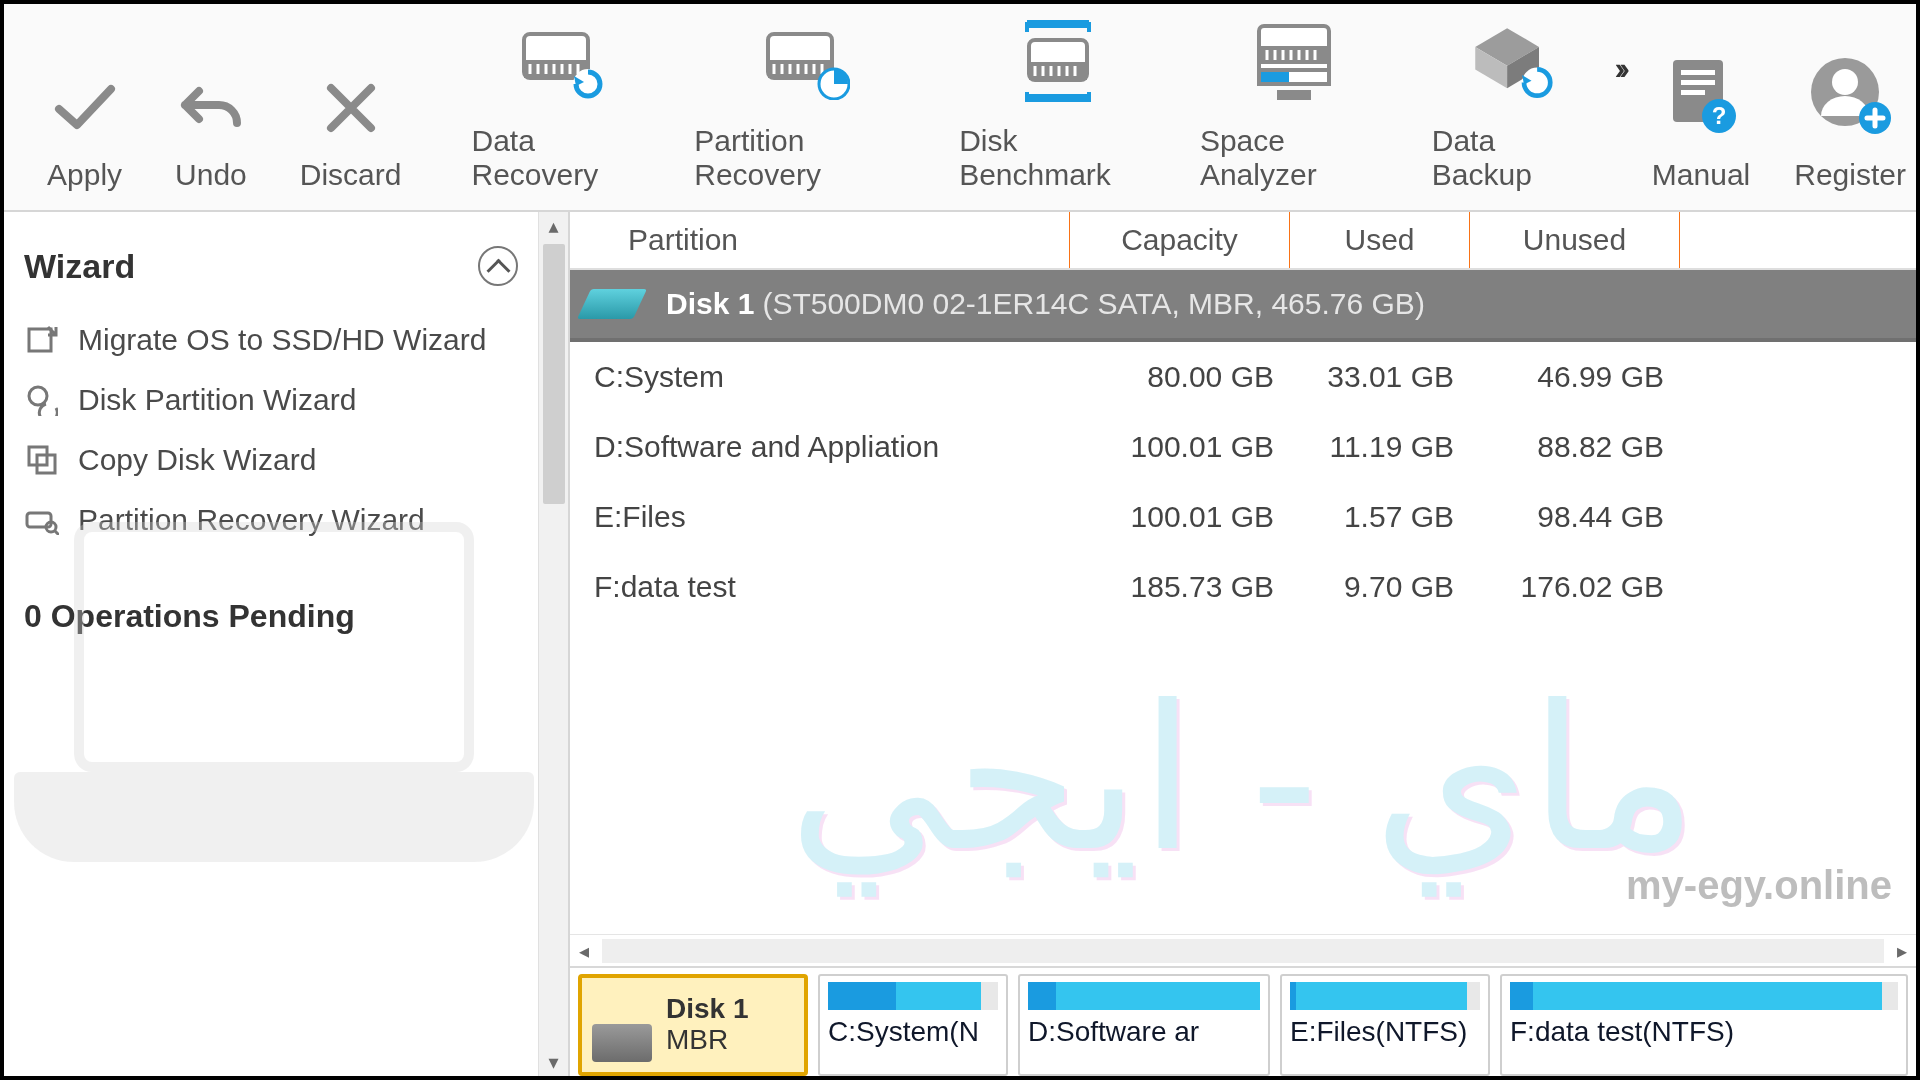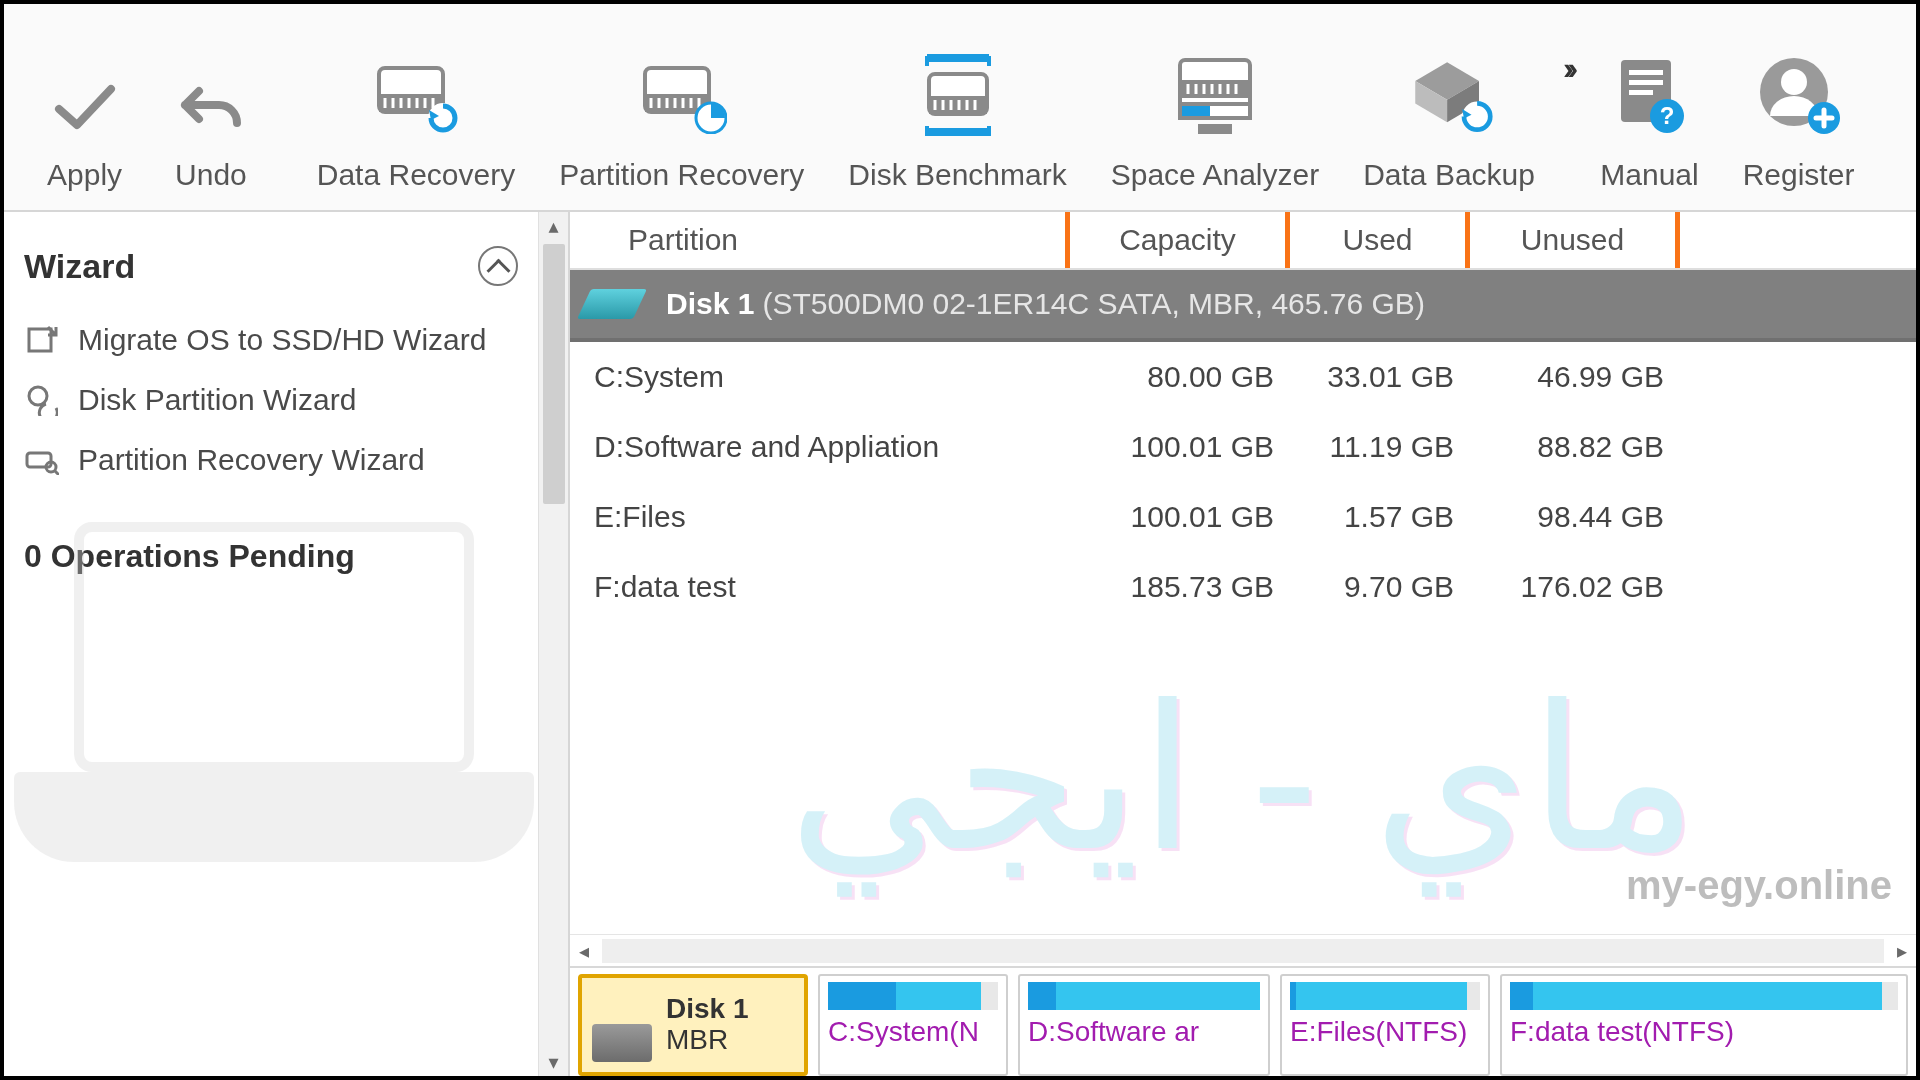--- a/index.html
+++ b/index.html
@@ -45,21 +45,21 @@
   .pending { font-size:32px; font-weight:700; color:#333; margin-top:48px; }
 
   
   .ghost-laptop { position:absolute; left:10px; top:310px; width:520px; height:360px; z-index:-0; opacity:0.35; pointer-events:none; }
   .ghost-laptop .screen { position:absolute; left:60px; top:0; width:400px; height:250px; border:10px solid #d5d5d5; border-radius:18px; background:transparent; }
   .ghost-laptop .base   { position:absolute; left:0; top:250px; width:520px; height:90px; background:#d5d5d5; border-radius:6px 6px 60px 60px; }
 
   
   .content { flex:1; display:flex; flex-direction:column; }
   .grid-head { display:flex; height:58px; border-bottom:2px solid #dedede; background:#fff; }
-  .gh { display:flex; align-items:center; font-size:30px; color:#555; padding:0 14px; border-right:5px solid #f97316; }
+  .gh { display:flex; align-items:center; font-size:30px; color:#555; padding:0 14px; border-right:1px solid #f97316; }
   .gh.part { width:500px; padding-left:58px; }
   .gh.cap  { width:220px; justify-content:center; }
   .gh.used { width:180px; justify-content:center; }
   .gh.un   { width:210px; justify-content:center; }
 
   .disk-row { background:#808080; color:#fff; height:72px; display:flex; align-items:center; padding-left:14px; font-size:30px; border-bottom:4px solid #707070; }
   .disk-row .disk-icon { width:56px; height:30px; margin-right:26px; position:relative; }
   .disk-row .disk-icon::before{ content:""; position:absolute; inset:0; background:linear-gradient(#5fd1de,#2a99a8); transform:skewX(-25deg); border-radius:3px;}
   .disk-row .disk-name { font-weight:700; color:#fff; margin-right:8px; }
   .disk-row .disk-detail { color:#e6e6e6; }
@@ -86,21 +86,21 @@
   
   .diskmap { height:110px; background:#fff; border-top:2px solid #d8d8d8; display:flex; padding:6px 8px 0 8px; gap:10px; }
   .dm-disk { width:230px; border:4px solid #e0a400; background:#fff1be; border-radius:4px; display:flex; align-items:center; padding:4px 10px; gap:14px; }
   .dm-disk .hdd { width:60px; height:38px; background:linear-gradient(#9a9a9a,#6c6c6c); border-radius:4px; align-self:flex-end; margin-bottom:6px;}
   .dm-disk .txt { display:flex; flex-direction:column; font-size:28px; font-weight:700; color:#333; line-height:1.1; }
   .dm-disk .txt .sub { font-weight:400; }
   .dm-part { border:2px solid #cfcfcf; border-radius:3px; background:#fff; display:flex; flex-direction:column; padding:6px 8px 2px 8px; gap:6px; overflow:hidden; white-space:nowrap; }
   .dm-part .bar { height:28px; background:#e8e8e8; position:relative; }
   .dm-part .bar .fill { position:absolute; left:0; top:0; bottom:0; background:#1a9be0; }
   .dm-part .bar .fill.light { background:#34c5ef; }
-  .dm-part .plabel { font-size:28px; color:#a21caf; }
+  .dm-part .plabel { font-size:28px; color:#0f172a; }
 </style>
 </head>
 <body>
 
 <div class="toolbar">
 
   <div class="tb-group-small">
     <div class="tb-btn-small">
       <span class="tb-icon-sm">
         <svg width="64" height="54" viewBox="0 0 64 54">
@@ -109,20 +109,28 @@
       </span>
       <span class="lbl">Apply</span>
     </div>
     <div class="tb-btn-small">
       <span class="tb-icon-sm">
         <svg width="64" height="54" viewBox="0 0 64 54">
             <path d="M20 10 L6 24 L20 38 M6 24 H40 A18 18 0 0 1 58 42" stroke="#8a8a8a" stroke-width="8" fill="none" stroke-linecap="round" stroke-linejoin="round"></path>
           </svg>
       </span>
       <span class="lbl">Undo</span>
+    </div>
+    <div class="tb-btn-small">
+      <span class="tb-icon-sm">
+        <svg width="56" height="56" viewBox="0 0 56 56">
+            <path d="M8 8 L48 48 M48 8 L8 48" stroke="#8a8a8a" stroke-width="8" stroke-linecap="round"></path>
+          </svg>
+      </span>
+      <span class="lbl">Discard</span>
     </div>
   </div>
 
   <div class="tb-btn">
     <span class="tb-icon-lg">
       <svg width="90" height="78" viewBox="0 0 90 78">
         <rect x="8" y="12" width="64" height="44" rx="6" fill="#fff" stroke="#8a8a8a" stroke-width="4"></rect>
         <rect x="8" y="38" width="64" height="18" fill="#8a8a8a"></rect>
         <g stroke="#fff" stroke-width="3">
             <line x1="14" y1="42" x2="14" y2="52"></line>
@@ -275,20 +283,29 @@
           <span>Migrate OS to SSD/HD Wizard</span>
         </li>
         <li class="wiz-item">
           <span class="wi-icon">
               <svg width="32" height="32" viewBox="0 0 32 32">
                 <circle cx="12" cy="12" r="9" fill="none" stroke="#777" stroke-width="3"></circle>
                 <path d="M20 20 A9 9 0 1 0 30 24" fill="none" stroke="#777" stroke-width="3"></path>
               </svg>
             </span>
           <span>Disk Partition Wizard</span>
+        </li>
+        <li class="wiz-item">
+          <span class="wi-icon">
+              <svg width="32" height="32" viewBox="0 0 32 32">
+                <rect x="3" y="3" width="18" height="18" fill="none" stroke="#777" stroke-width="3"></rect>
+                <rect x="11" y="11" width="18" height="18" fill="none" stroke="#777" stroke-width="3"></rect>
+              </svg>
+            </span>
+          <span>Copy Disk Wizard</span>
         </li>
         <li class="wiz-item">
           <span class="wi-icon">
               <svg width="34" height="30" viewBox="0 0 34 30">
                 <rect x="2" y="8" width="24" height="14" rx="3" fill="none" stroke="#777" stroke-width="3"></rect>
                 <circle cx="26" cy="22" r="5" fill="none" stroke="#777" stroke-width="3"></circle>
                 <line x1="30" y1="26" x2="34" y2="30" stroke="#777" stroke-width="3"></line>
               </svg>
             </span>
           <span>Partition Recovery Wizard</span>

